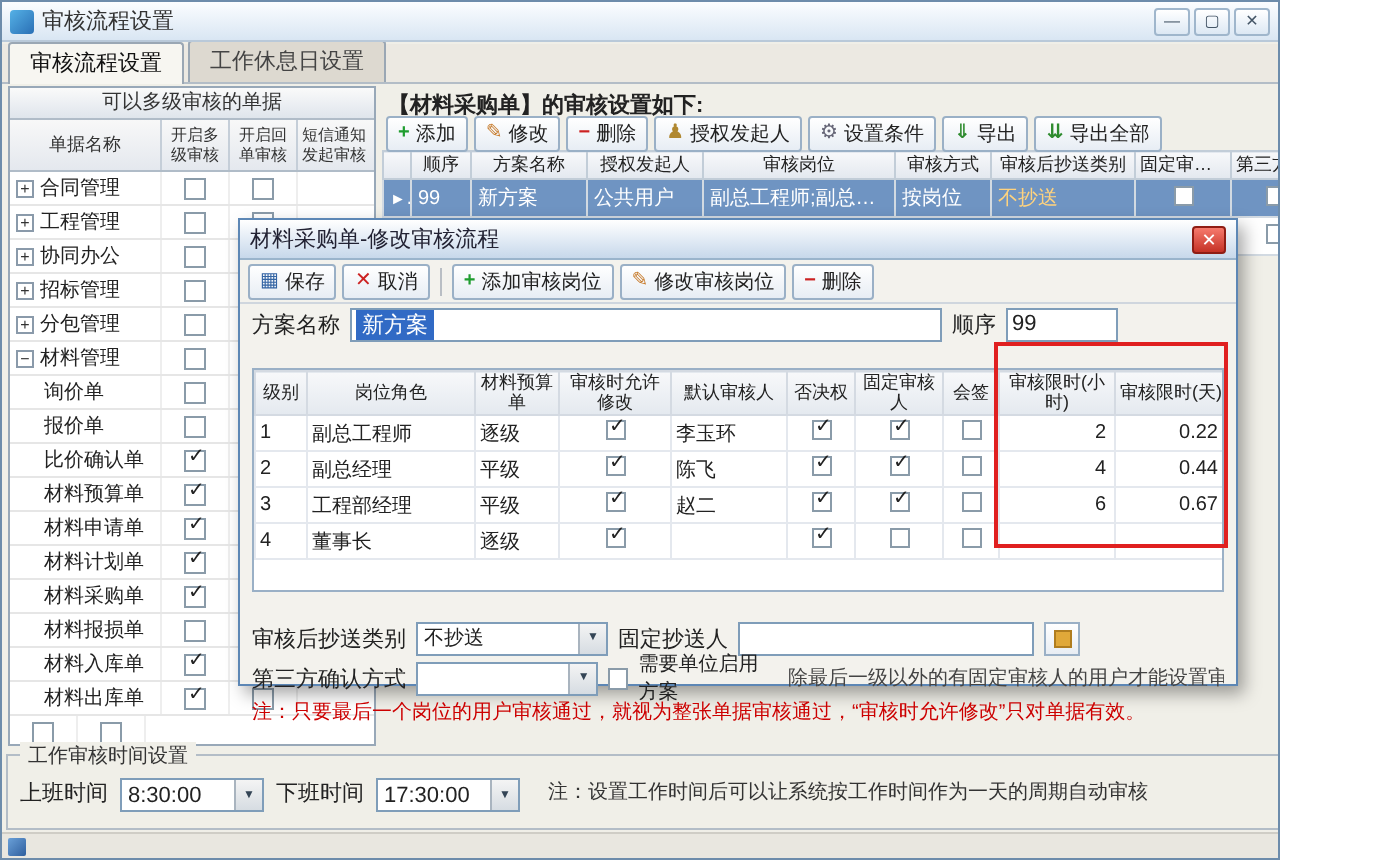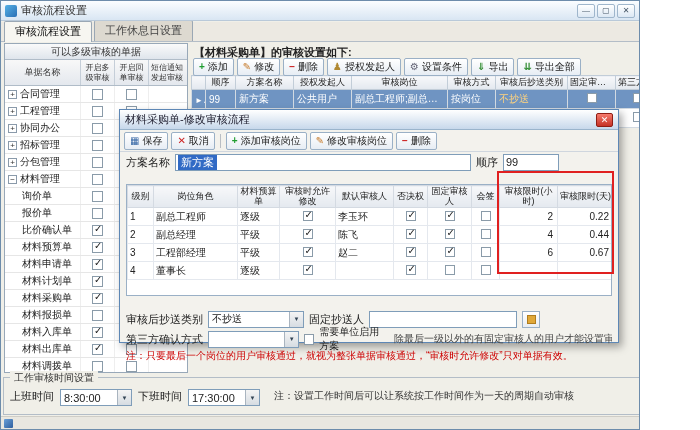--- a/index.html
+++ b/index.html
@@ -384,24 +384,20 @@
           <div class="cbcell" data-name="multi-level-cell">
             <span class="cb checked" data-name="multi-level-checkbox"></span>
           </div>
           <div class="cbcell" data-name="return-audit-cell">
             <span class="cb" data-name="return-audit-checkbox"></span>
           </div>
           <div class="cbcell last" data-name="sms-cell"></div>
         </div>
 
         <div class="lrow" data-name="document-row">
-          <div class="lcell name-cell sub" data-name="document-name-cell">
-
-            <span data-name="document-name">材料调拨单</span>
-          </div>
           <div class="cbcell" data-name="multi-level-cell">
             <span class="cb" data-name="multi-level-checkbox"></span>
           </div>
           <div class="cbcell" data-name="return-audit-cell">
             <span class="cb" data-name="return-audit-checkbox"></span>
           </div>
           <div class="cbcell last" data-name="sms-cell"></div>
         </div>
       </div>
   </div>

